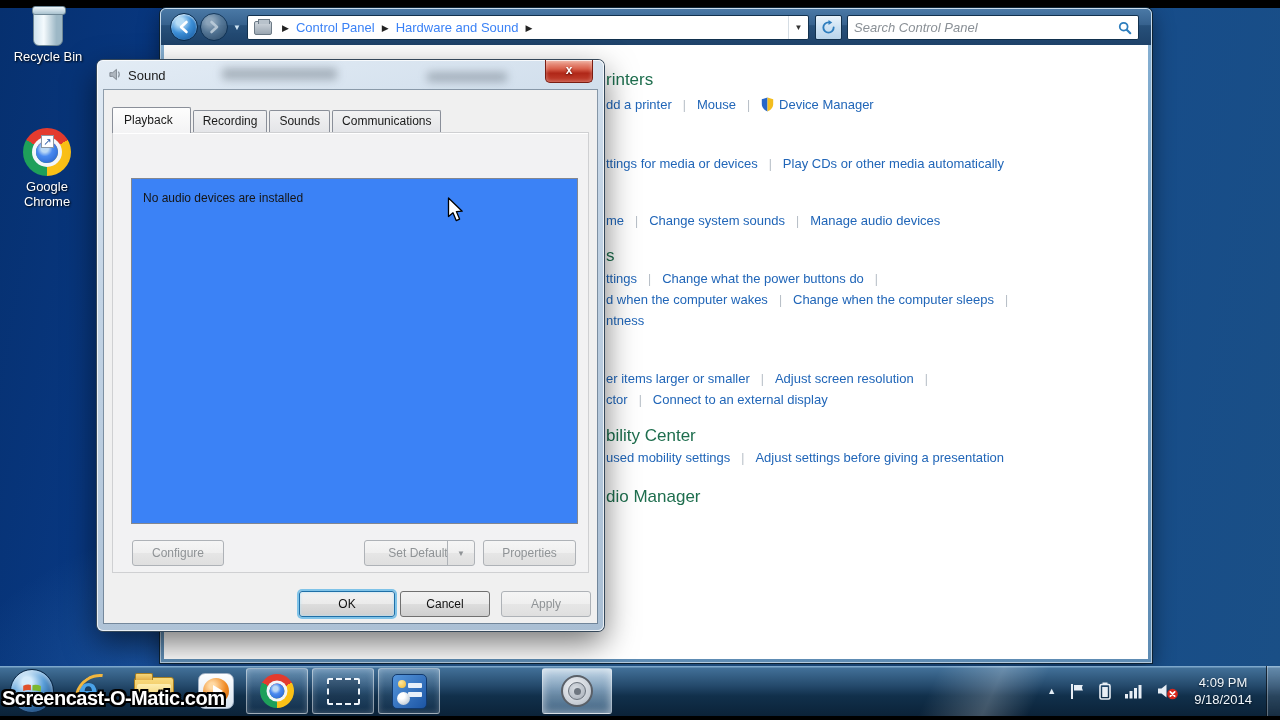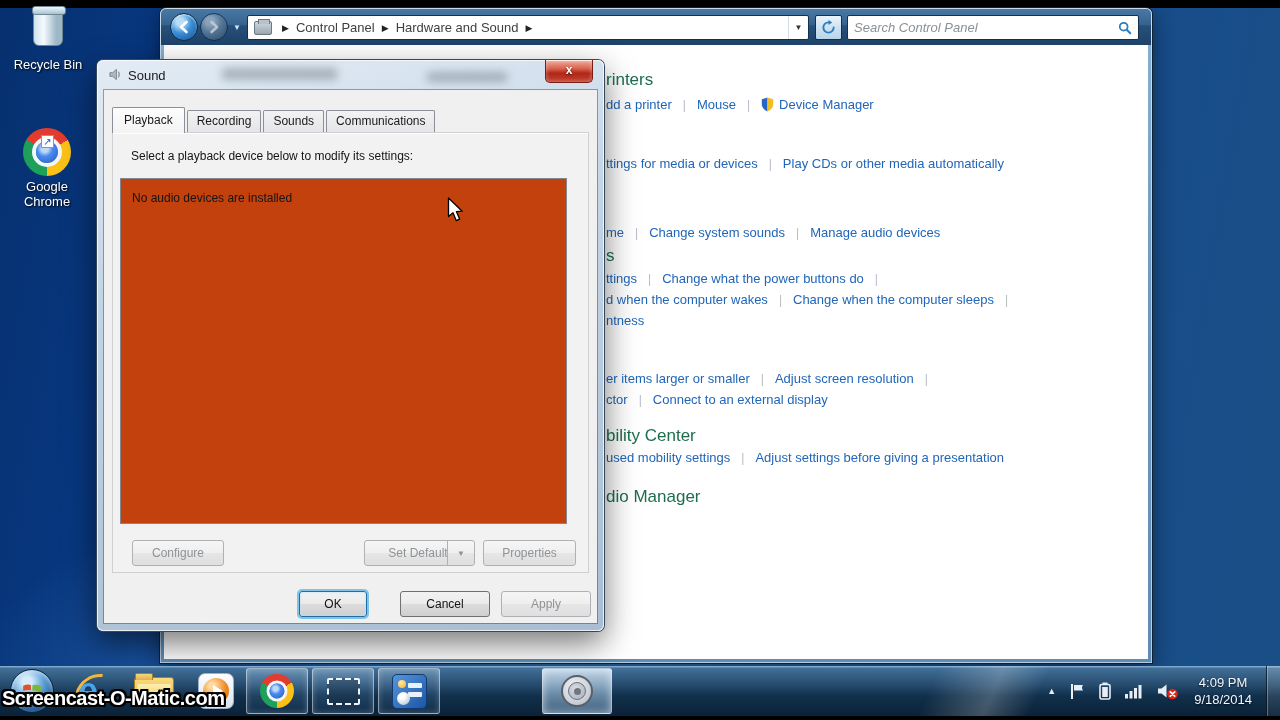--- a/index.html
+++ b/index.html
@@ -6,21 +6,21 @@
   html,body { width:1280px; height:720px; overflow:hidden; background:#000;
               font-family:"Liberation Sans", sans-serif; }
 
   
   #desktop { position:absolute; left:0; top:8px; width:1280px; height:658px;
     background:
       radial-gradient(900px 340px at 40% 103%, rgba(96,175,235,.50), rgba(96,175,235,0) 62%),
       linear-gradient(100deg,#06306f 0%, #0a3f93 26%, #11488f 55%, #1a4f86 100%);
   }
   .desk-icon { position:absolute; width:86px; text-align:center; cursor:default; }
-  .desk-icon .lbl { color:#fff; font-size:13px; text-shadow:1px 1px 2px #000; margin-top:11px; line-height:15px;}
+  .desk-icon .lbl { color:#fff; font-size:13px; text-shadow:1px 1px 2px #000; margin-top:3px; line-height:15px;}
   
   .bin { width:30px; height:36px; margin:0 auto; position:relative;
     background:linear-gradient(90deg,#cfe3ee,#f4fafd 35%,#9db8c6 80%);
     border-radius:4px 4px 6px 6px; border:1px solid #6e8796; }
   .bin:before{ content:""; position:absolute; left:-2px; top:-5px; width:32px; height:7px;
     background:linear-gradient(#eef6fb,#a9c2cf); border:1px solid #6e8796; border-radius:3px;}
   
   .chrome-ball { width:48px; height:48px; border-radius:50%; margin:0 auto; position:relative;
     background:conic-gradient(from 60deg, #fbc116 0 120deg, #1ea05a 120deg 240deg, #e33b2e 240deg 360deg); }
   .chrome-ball:after { content:""; position:absolute; left:50%; top:50%; width:22px; height:22px;
@@ -45,21 +45,21 @@
     box-shadow:inset 0 1px 2px rgba(255,255,255,.8); }
   #nav-fwd  { left:39px; background:radial-gradient(circle at 35% 30%, #9fb3c4 0 15%, #5f7f9c 45%, #2e4a66 100%); opacity:.8;}
   .orb svg { display:block; }
   #nav-chev { position:absolute; left:72px; top:14px; color:#cfe4f4; font-size:8px; }
   #crumb-bar { position:absolute; left:86px; top:6px; width:562px; height:25px; background:#fff;
     border-radius:2px; border:1px solid #12314e; display:flex; align-items:center; padding-left:4px; }
   #crumb-bar .dev-ic { width:18px; height:14px; margin:0 3px 0 2px; position:relative;
     background:linear-gradient(#cfd6dd,#9aa6b1); border-radius:2px; border:1px solid #6c7a86;}
   #crumb-bar .dev-ic:before{content:"";position:absolute;left:3px;top:-3px;width:10px;height:4px;background:#b8c2cb;border:1px solid #6c7a86;border-bottom:none;}
   .crumb-sep { font-size:9px; color:#222; margin:0 7px; }
-  .crumb-item { font-size:13px; color:#404040; white-space:nowrap; }
+  .crumb-item { font-size:13px; color:#3b82f6; white-space:nowrap; }
   #crumb-drop { margin-left:auto; width:20px; align-self:stretch; border-left:1px solid #d5dde4;
     display:flex; align-items:center; justify-content:center; font-size:8px; color:#333; }
   #refresh-btn { position:absolute; left:654px; top:6px; width:27px; height:25px; border-radius:2px;
     background:linear-gradient(#e9f3fb,#cde2f3 50%,#b9d4ea); border:1px solid #12314e;
     display:flex; align-items:center; justify-content:center; }
   #search-box { position:absolute; left:686px; top:6px; width:292px; height:25px; background:#fff;
     border-radius:2px; border:1px solid #12314e; display:flex; align-items:center; padding:0 6px;gap:8px; }
   #search-box input { flex:1; border:none; outline:none; font-size:13px; font-style:italic;
     color:#8a9096; font-family:"Liberation Sans",sans-serif; background:transparent; }
   #search-box input::placeholder { color:#8a9096; font-style:italic; }
@@ -85,41 +85,41 @@
     background:linear-gradient(#f0b0a0 0%, #d9604b 40%, #b02718 60%, #c34331 100%);
     box-shadow:inset 0 1px 0 rgba(255,255,255,.7), inset 0 0 4px rgba(255,255,255,.4);
     color:#fff; font-size:12px; font-weight:bold; text-align:center; line-height:21px;
     text-shadow:0 1px 2px #5e0d05; cursor:pointer; }
   #dlg-client { position:absolute; left:7px; right:7px; top:30px; bottom:8px; background:#f0f0f0;
     box-shadow:0 0 0 1px rgba(45,65,85,.45); }
   #tabs { position:absolute; left:8px; top:17px; display:flex; align-items:flex-end; }
   .tab { border:1px solid #8a8f99; border-bottom:none; border-radius:2px 2px 0 0; font-size:12px;
     color:#1a1a1a; padding:3px 9px 4px 9px; background:linear-gradient(#f2f2f3,#e4e5e8);
     margin-right:2px; position:relative; cursor:pointer; }
-  .tab.active { background:linear-gradient(#fdfdfd,#f3f3f4); padding:5px 11px 6px 11px; z-index:3;
+  .tab.active { background:linear-gradient(#fdfdfd,#f3f3f4); padding:5px 17px 6px 11px; z-index:3;
     margin-bottom:-1px; }
   #tab-page { position:absolute; left:8px; top:42px; width:477px; height:441px;
     border:1px solid #cfd0d2; background:#f2f2f3; box-shadow:inset 0 1px 0 #fff; z-index:1; }
   #instruction { position:absolute; left:18px; top:16px; font-size:12px; color:#151515; }
-  #device-list { position:absolute; left:7px; top:45px; width:447px; height:346px; background:#c2410c;
+  #device-list { position:absolute; left:18px; top:45px; width:447px; height:346px; background:#3b82f6;
     border:1px solid #828790; }
   #list-msg { position:absolute; left:11px; top:12px; font-size:12px; color:#151515; }
   .w7btn { position:absolute; height:26px; border-radius:3px; font-size:12px; text-align:center;
     border:1px solid #707070; color:#111;
     background:linear-gradient(#f2f2f2 0%, #ebebeb 49%, #dddddd 50%, #cfcfcf 100%);
     display:flex; align-items:center; justify-content:center; cursor:pointer;
     font-family:"Liberation Sans",sans-serif; }
   .w7btn.disabled { border-color:#aeb2b7; color:#8f9396;
     background:linear-gradient(#f5f5f5,#efefef 49%,#e6e6e6 50%,#dfdfdf); }
   .w7btn.focused { border-color:#1f6fa7; box-shadow:0 0 0 2px #7fc3e8, inset 0 0 3px #b8e2f5; }
   #btn-configure { left:19px; top:407px; width:92px; }
   #btn-setdefault { left:251px; top:407px; width:108px; border-radius:3px 0 0 3px; }
   #btn-setdefault-arrow { left:334px; top:407px; width:28px; border-left:1px solid #aeb2b7; border-radius:0 3px 3px 0; font-size:8px;}
   #btn-properties { left:370px; top:407px; width:93px; }
-  #btn-ok { left:195px; top:501px; width:68px; }
+  #btn-ok { left:195px; top:501px; width:96px; }
   #btn-cancel { left:296px; top:501px; width:90px; }
   #btn-apply { left:397px; top:501px; width:90px; }
 
   
   #cursor { position:absolute; left:447px; top:197px; z-index:30; }
 
   
   #taskbar { position:absolute; left:0; top:666px; width:1280px; height:50px; z-index:40;
     background:linear-gradient(#8cb6d8 0%, #416f97 5%, #24496b 40%, #11304b 60%, #0b2238 100%); }
   #taskbar:before { content:""; position:absolute; left:620px; top:0; width:560px; height:50px;
@@ -265,21 +265,21 @@
               <path d="M6.5 0.5 L0.8 2.2 V7 C0.8 10.6 3.3 13 6.5 14.4 Z" fill="#2766c8"></path>
               <path d="M6.5 0.5 L12.2 2.2 V7 C12.2 10.6 9.7 13 6.5 14.4 Z" fill="#f3bd1e"></path>
             </svg>
           </span>Device Manager</span>
       </div>
       <div class="cp-row" style="left: 442px; top: 111px;">
         <span class="link">ttings for media or devices</span>
         <span class="sep">|</span>
         <span class="link">Play CDs or other media automatically</span>
       </div>
-      <div class="cp-row" style="left: 442px; top: 180px;">
+      <div class="cp-row" style="left: 442px; top: 168px;">
         <span class="link">me</span>
         <span class="sep">|</span>
         <span class="link">Change system sounds</span>
         <span class="sep">|</span>
         <span class="link">Manage audio devices</span>
       </div>
       <div class="cp-row" style="left: 442px; top: 201px;">
         <span class="heading">s</span>
       </div>
       <div class="cp-row" style="left: 442px; top: 226px;">
@@ -337,21 +337,20 @@
   </div>
 
   <div id="dlg-client">
     <div id="tabs">
         <div class="tab active">Playback</div>
         <div class="tab">Recording</div>
         <div class="tab">Sounds</div>
         <div class="tab">Communications</div>
       </div>
     <div id="tab-page">
-      <div id="instruction">Select a playback device below to modify its settings:</div>
       <div id="device-list">
         <div id="list-msg">No audio devices are installed</div>
       </div>
       <div class="w7btn disabled" id="btn-configure">Configure</div>
       <div class="w7btn disabled" id="btn-setdefault">Set Default</div>
       <div class="w7btn disabled" id="btn-setdefault-arrow">▼</div>
       <div class="w7btn disabled" id="btn-properties">Properties</div>
     </div>
     <div class="w7btn focused" id="btn-ok">OK</div>
     <div class="w7btn" id="btn-cancel">Cancel</div>

